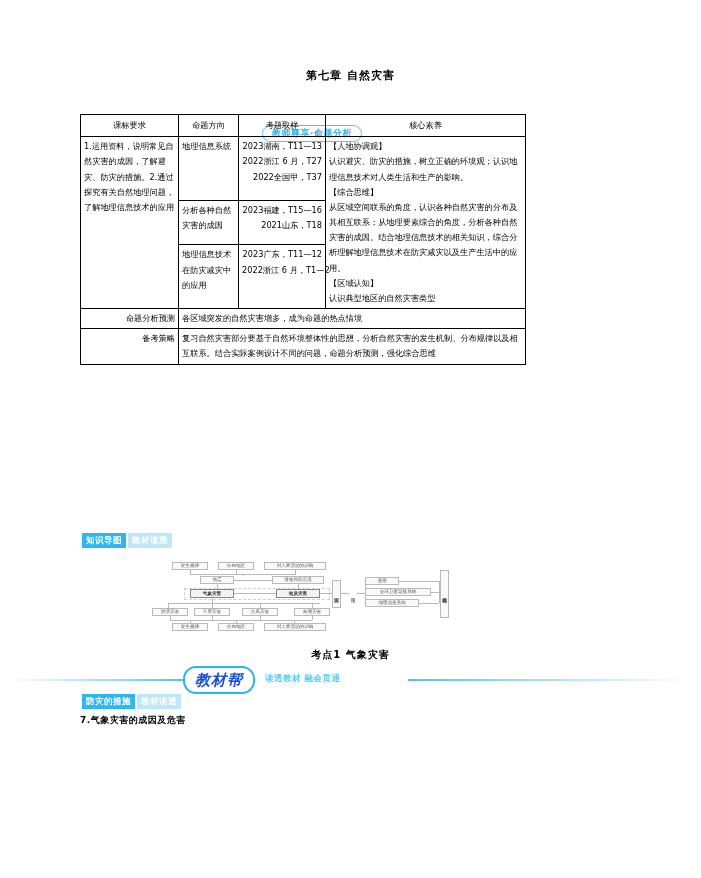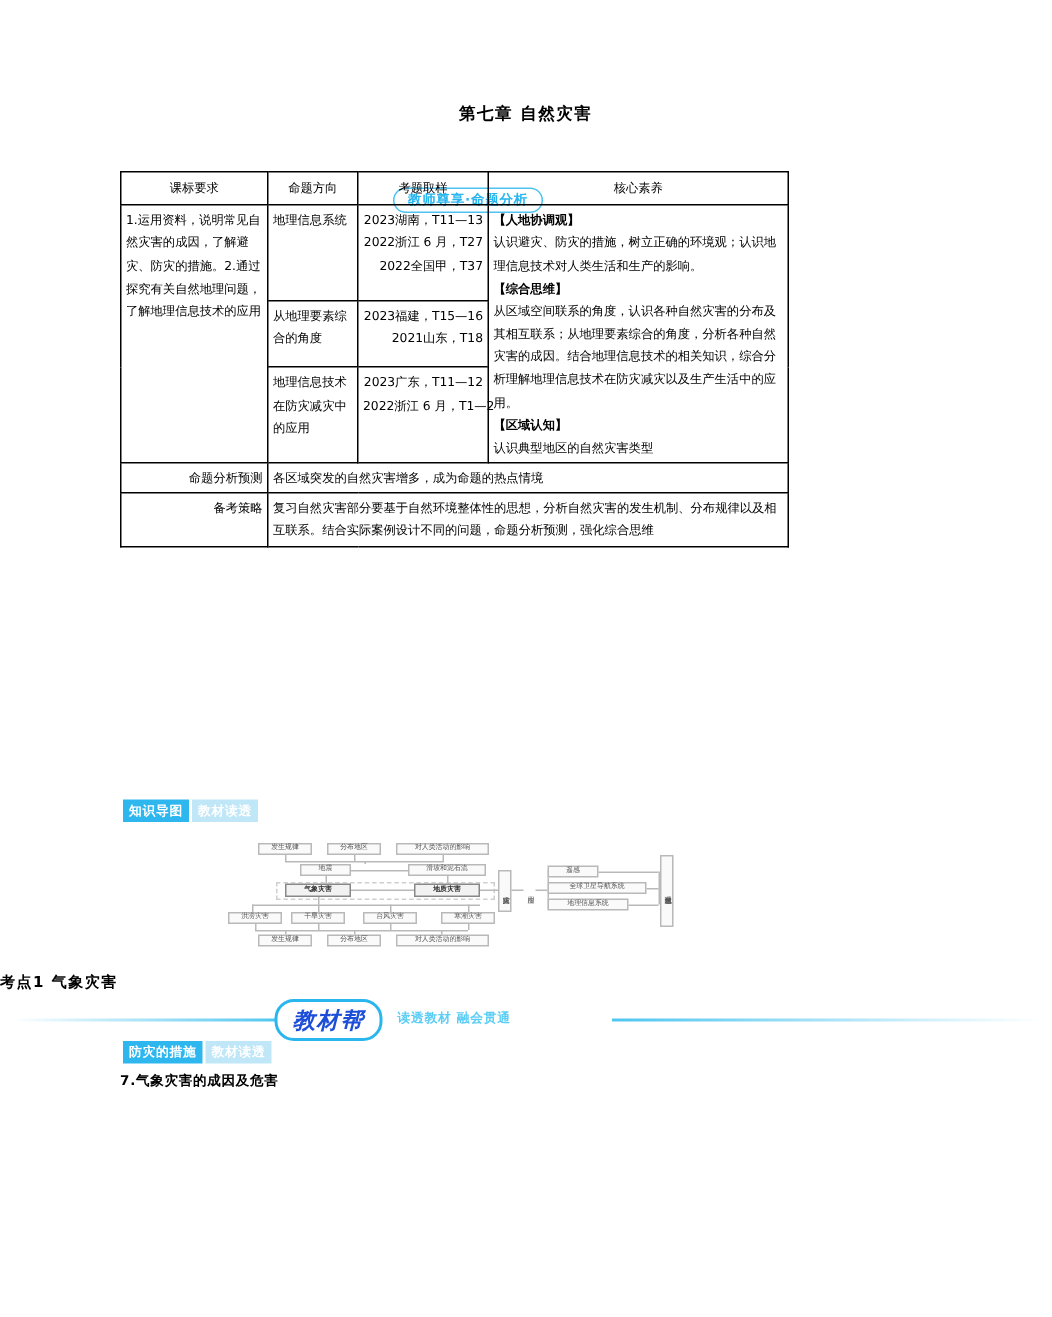--- a/index.html
+++ b/index.html
@@ -40,21 +40,21 @@
     vertical-align:top;
     font-weight:normal;
   }
   .main-table th{text-align:center;vertical-align:middle;font-weight:normal;padding:3px;}
   .v-mid{vertical-align:middle;}
   .t-center{text-align:right;}
   .w1{width:98px;}
   .w2{width:60px;}
   .w3{width:87px;}
   .w4{width:200px;}
-  .bold-br{font-weight:bold;}
+  .bold-br{font-weight:normal;}
   .cell-lines div{white-space:nowrap;}
 
   
   .tag-row{position:absolute;display:flex;align-items:flex-start;gap:2px;}
   .tag-solid{
     background:#2eb7ef;color:#fff;font-size:8.5px;font-weight:bold;
     padding:1.5px 4px;letter-spacing:.5px;
   }
   .tag-light{
     background:#bfe7f8;color:#ffffff;font-size:8.5px;font-weight:bold;
@@ -73,21 +73,21 @@
   .dg-box.vert{
     writing-mode:vertical-rl;text-orientation:upright;letter-spacing:0px;
   }
   .dg-line{position:absolute;background:#b9b9b9;}
   .dg-dash{
     position:absolute;border:1px dashed #cfcfcf;box-sizing:border-box;
   }
 
   
   .kaodian{
-    position:absolute;left:0;top:648px;width:701px;
+    position:absolute;left:0;top:648px;width:701px;text-align:center;
     font-size:10px;font-weight:bold;letter-spacing:1px;
   }
 
   
   .banner{position:absolute;left:0;top:666px;width:701px;height:26px;}
   .banner-line{
     position:absolute;top:13px;height:2px;
     background:linear-gradient(90deg,rgba(79,198,240,0) 0%,#4fc6f0 100%);
   }
   .banner-line.right{
@@ -162,21 +162,21 @@
       <td rowspan="3">
         <div class="bold-br">【人地协调观】</div>
         <div>认识避灾、防灾的措施，树立正确的环境观；认识地理信息技术对人类生活和生产的影响。</div>
         <div class="bold-br">【综合思维】</div>
         <div>从区域空间联系的角度，认识各种自然灾害的分布及其相互联系；从地理要素综合的角度，分析各种自然灾害的成因。结合地理信息技术的相关知识，综合分析理解地理信息技术在防灾减灾以及生产生活中的应用。</div>
         <div class="bold-br">【区域认知】</div>
         <div>认识典型地区的自然灾害类型</div>
       </td>
     </tr>
     <tr>
-      <td>从地理要素综合的角度</td>
+      <td>分析各种自然灾害的成因</td>
       <td class="t-center cell-lines">
         <div>2023福建，T15—16</div>
         <div>2021山东，T18</div>
       </td>
     </tr>
     <tr>
       <td>地理信息技术在防灾减灾中的应用</td>
       <td class="t-center v-mid cell-lines">
         <div>2023广东，T11—12</div>
         <div>2022浙江 6 月，T1—2</div>

